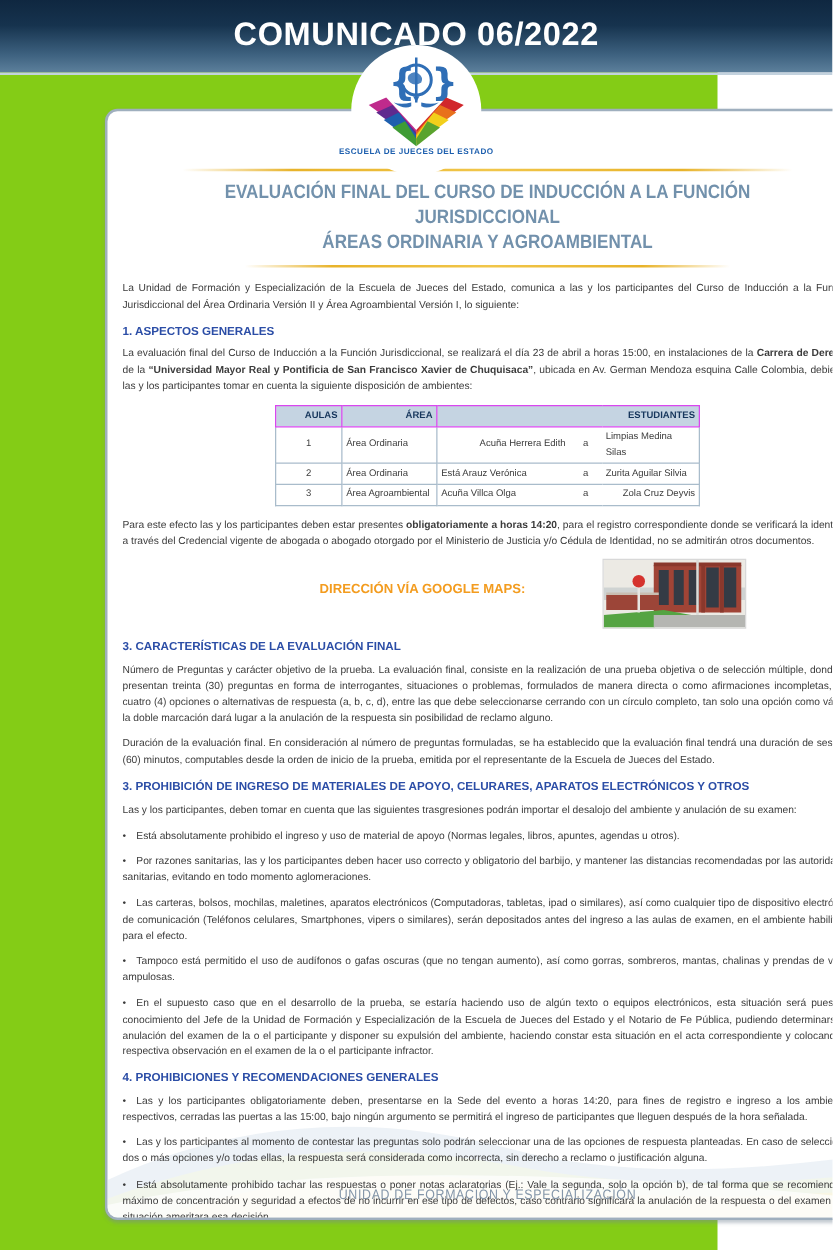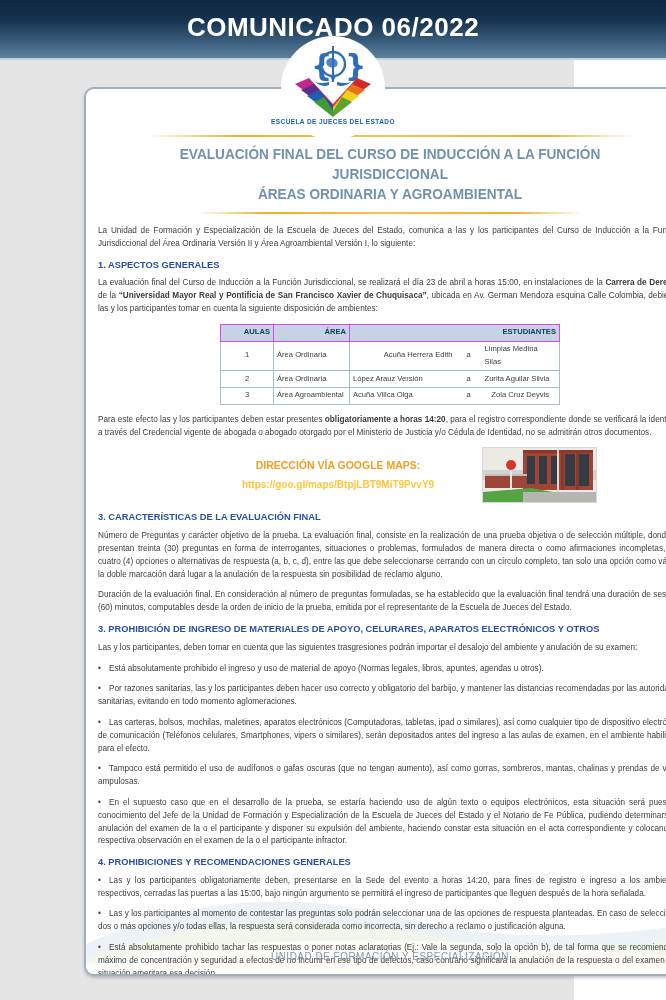--- a/index.html
+++ b/index.html
@@ -1,17 +1,17 @@
 <!DOCTYPE html>
 <html><head>
 <meta charset="utf-8">
 <style>
   html,body{margin:0;padding:0;background:#fff;width:666px;height:1000px;overflow:hidden;
     font-family:"Liberation Sans", sans-serif;}
-  .page{position:relative;width:574px;height:1000px;background:#e5e5e5;}
+  .page{position:relative;width:574px;height:1000px;background:#84cc16;}
 
   
   .banner{position:absolute;left:0;top:0;width:666px;height:58px;
     background:linear-gradient(180deg,#0f2740 0%,#16334e 35%,#3d617f 75%,#5d80 9c,#5d809c 100%);
     background:linear-gradient(180deg,#0f2740 0%,#16334e 35%,#3d617f 75%,#5d809c 100%);
     border-bottom:2px solid #c3d2de;}
   .banner h1{margin:0;padding-top:12px;text-align:center;color:#fff;font-size:26px;
     font-weight:bold;letter-spacing:.5px;}
 
   
@@ -136,40 +136,39 @@
           <tr>
             <td class="bl br">1</td>
             <td class="br" style="text-align:left">Área Ordinaria</td>
             <td style="text-align:right">Acuña Herrera Edith</td>
             <td>a</td>
             <td class="br" style="text-align:left">Limpias Medina Silas</td>
           </tr>
           <tr>
             <td class="bl br">2</td>
             <td class="br" style="text-align:left">Área Ordinaria</td>
-            <td style="text-align:left">López Arauz Versión</td>
+            <td style="text-align:left">Está Arauz Verónica</td>
             <td>a</td>
             <td class="br" style="text-align:left">Zurita Aguilar Silvia</td>
           </tr>
           <tr>
             <td class="bl br">3</td>
             <td class="br" style="text-align:left">Área Agroambiental</td>
             <td style="text-align:left">Acuña Villca Olga</td>
             <td>a</td>
-            <td class="br" style="text-align:center">Zola Cruz Deyvis</td>
+            <td class="br" style="text-align:right">Zola Cruz Deyvis</td>
           </tr>
         </tbody>
           </table>
 
         <p><span>Para este efecto las y los participantes deben estar presentes </span><b>obligatoriamente a horas 14:20</b><span>, para el registro correspondiente donde se verificará la identidad a través del Credencial vigente de abogada o abogado otorgado por el Ministerio de Justicia y/o Cédula de Identidad, no se admitirán otros documentos.</span></p>
 
         <div class="maps-row">
           <div class="maps-text">
             <div class="maps-label">DIRECCIÓN VÍA GOOGLE MAPS:</div>
-            <div class="maps-url">https://goo.gl/maps/BtpjLBT9MiT9PvvY9</div>
           </div>
           <svg class="maps-photo" width="113" height="54" viewBox="0 0 113 54">
             <rect width="113" height="54" fill="#eceae4"></rect>
             <rect x="0" y="22" width="113" height="10" fill="#cfd3d2"></rect>
             <rect x="40" y="4" width="70" height="38" fill="#a04436"></rect>
             <rect x="44" y="8" width="8" height="28" fill="#343b45"></rect>
             <rect x="56" y="8" width="8" height="28" fill="#343b45"></rect>
             <rect x="68" y="8" width="8" height="28" fill="#343b45"></rect>
             <rect x="82" y="6" width="10" height="32" fill="#343b45"></rect>
             <rect x="96" y="6" width="10" height="32" fill="#343b45"></rect>

